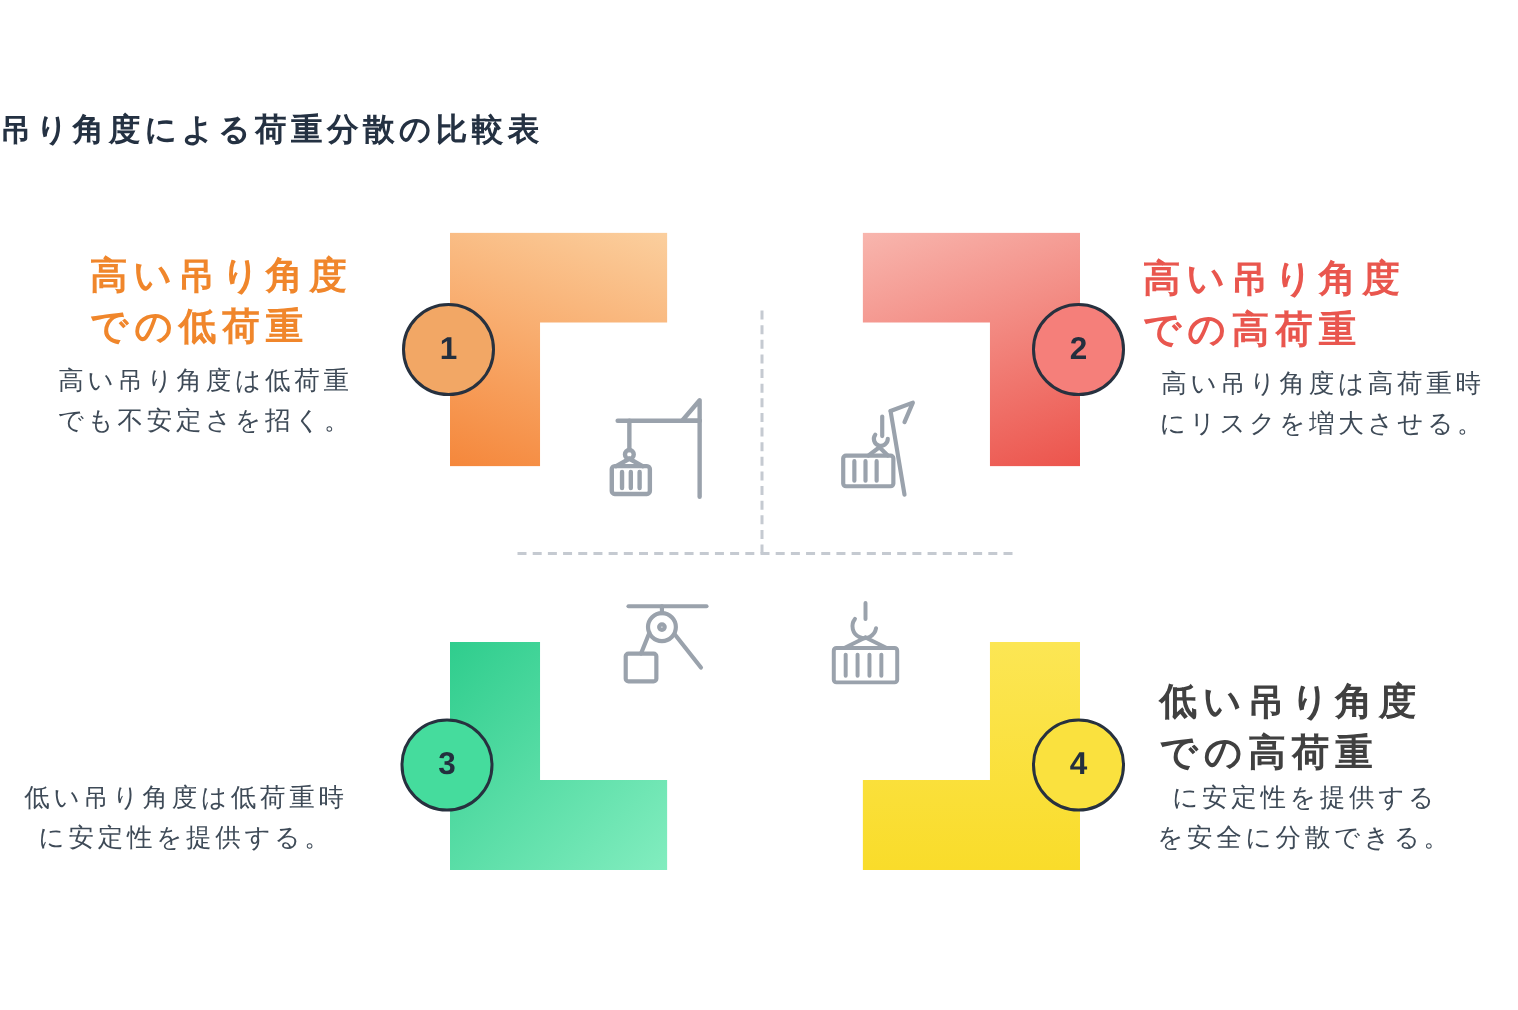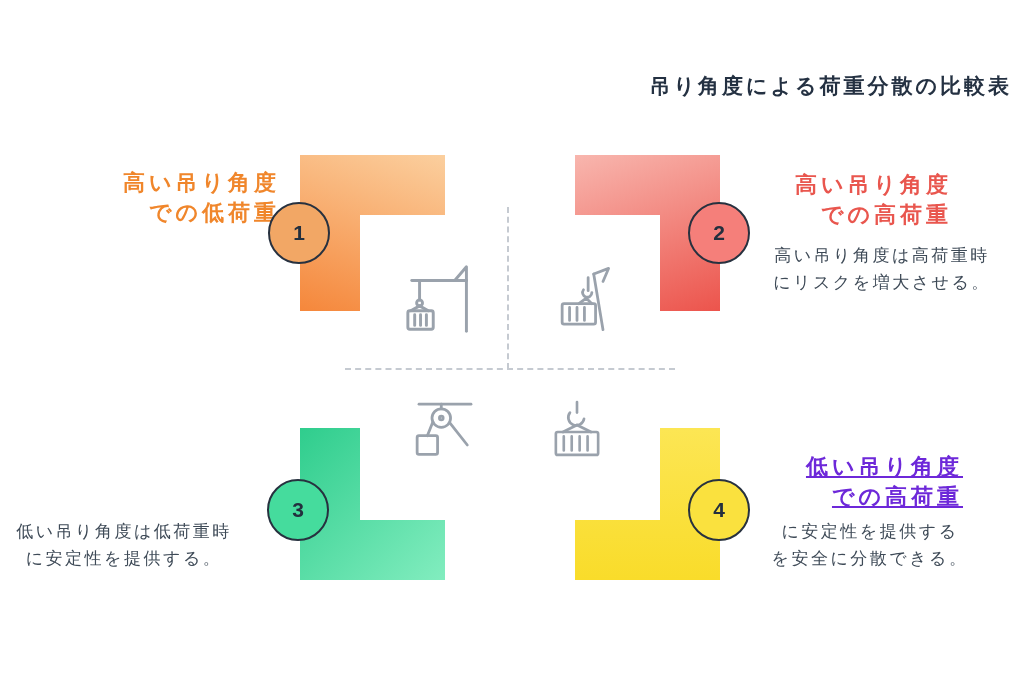--- a/index.html
+++ b/index.html
@@ -2,21 +2,21 @@
 <html><head>
 <meta charset="utf-8">
 <style>
   html,body{margin:0;padding:0;background:#ffffff;}
   .canvas{
     position:relative;width:1012px;height:673px;background:#ffffff;
     font-family:"Liberation Sans","DejaVu Sans",sans-serif;overflow:hidden;
   }
   .title{
     position:absolute;top:72px;left:0;right:0;margin:0;
-    text-align:right;font-size:21px;font-weight:700;letter-spacing:3px;
+    text-align:left;font-size:21px;font-weight:700;letter-spacing:3px;
     color:#243142;
   }
   
   .vline{position:absolute;left:507px;top:207px;height:162px;width:0;
          border-left:2px dashed #C5CAD1;}
   .hline{position:absolute;left:345px;top:368px;width:330px;height:0;
          border-top:2px dashed #C5CAD1;}
   
   .shape{position:absolute;}
   .shape.q1{left:300px;top:155px;width:145px;height:156px;
@@ -36,22 +36,22 @@
     position:absolute;width:62px;height:62px;border-radius:50%;
     border:2px solid #27313F;display:flex;align-items:center;justify-content:center;
     font-size:21px;font-weight:700;color:#232F3E;z-index:3;box-sizing:border-box;
   }
   .badge.b1{left:268px;top:202px;}
   .badge.b2{left:688px;top:202px;}
   .badge.b3{left:267px;top:479px;}
   .badge.b4{left:688px;top:479px;}
   
   .heading{
-    position:absolute;font-weight:700;font-size:22px;letter-spacing:4px;
-    line-height:1.35;text-align:right;white-space:pre-line;
+    position:absolute;font-weight:700;font-size:25px;letter-spacing:4px;
+    line-height:1.35;text-align:left;white-space:pre-line;
   }
   .heading.h1{left:60px;top:168px;width:220px;}
   .heading.h2{left:762px;top:170px;width:190px;}
   .heading.h3{left:50px;top:448px;width:200px;}
   .heading.h4{left:773px;top:452px;width:190px;}
   .bodytext{
     position:absolute;font-size:17px;letter-spacing:2.5px;line-height:1.6;
     color:#3E4A57;text-align:center;white-space:pre-line;
   }
   .bodytext.t1{left:17px;top:240px;width:240px;}
@@ -94,23 +94,25 @@
     <span>3</span>
   </div>
   <div class="badge b4" style="background-color: rgb(250, 225, 62);">
     <span>4</span>
   </div>
 
   <div class="heading h1" style="color: rgb(240, 134, 43);">高い吊り角度
 での低荷重</div>
   <div class="heading h2" style="color: rgb(233, 86, 78);">高い吊り角度
 での高荷重</div>
-  <div class="heading h4" style="color: #6d28d9; text-decoration: underline;">低い吊り角度
+  <div class="heading h4" style="color: #404040;">低い吊り角度
 での高荷重</div>
 
+  <div class="bodytext t1">高い吊り角度は低荷重
+でも不安定さを招く。</div>
   <div class="bodytext t3">低い吊り角度は低荷重時
 に安定性を提供する。</div>
   <div class="bodytext t2">高い吊り角度は高荷重時
 にリスクを増大させる。</div>
   <div class="bodytext t4">に安定性を提供する
 を安全に分散できる。</div>
 
   <svg class="icon i1" viewBox="0 0 84 84">
     <path d="M10 22 H66"></path>
     <path d="M66 22 V74"></path>

